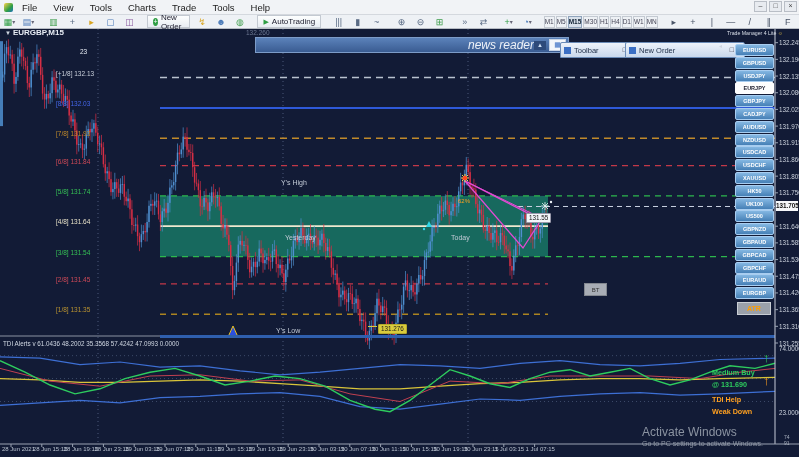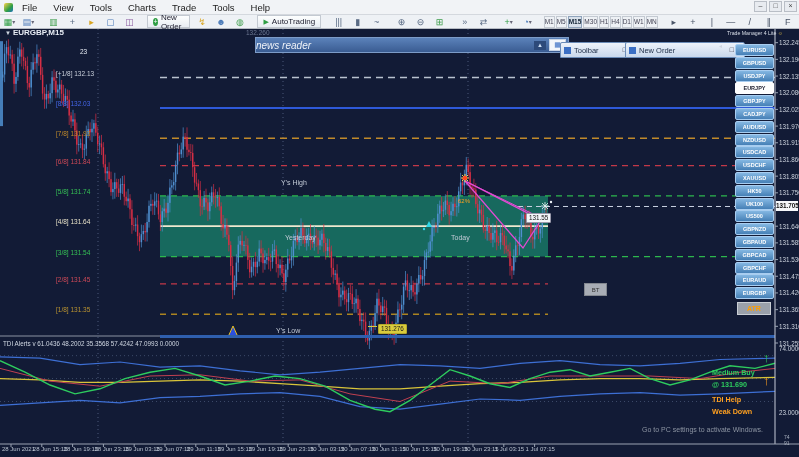--- a/index.html
+++ b/index.html
@@ -23,21 +23,21 @@
       display:flex;align-items:center;justify-content:center;margin:0 0.5px;}
   .tf.active{background:#d8e0ea;border-color:#8fa3bb;font-weight:bold;color:#123;}
   .reddot{width:9px;height:9px;border-radius:50%;background:radial-gradient(circle at 35% 35%,#ff8a50,#e03c10);margin:0 3px;}
   #svgwrap{position:absolute;left:0;top:0;z-index:5;}
   .annot{position:absolute;font-size:7px;color:#c2cad6;z-index:8;white-space:nowrap;}
   .mlabel{position:absolute;font-size:6.5px;z-index:8;white-space:nowrap;letter-spacing:0;}
   .ptick{position:absolute;left:779px;font-size:6.3px;color:#ccd3de;z-index:8;white-space:nowrap;}
   .ttick{position:absolute;font-size:6px;color:#b8c1ce;z-index:8;white-space:nowrap;top:446px;}
   #newsbar{position:absolute;left:255px;top:37px;width:312px;height:14px;z-index:15;
            background:linear-gradient(#5b82ba,#3a5c92);border:1px solid #7d9cc8;display:flex;align-items:center;}
-  #newsbar .txt{flex:1;text-align:left;font-style:italic;font-size:10px;color:#eef2f8;}
+  #newsbar .txt{flex:1;text-align:right;font-style:italic;font-size:12px;color:#eef2f8;}
   #newsbar .upbx{width:12px;height:9px;background:#2d4a7a;color:#cfe0f5;font-size:6px;line-height:9px;text-align:center;margin-right:3px;}
   #newsbar .icbx{width:15px;height:10px;background:#f4f7fb;border:1px solid #c8d4e6;color:#3b6fc4;font-size:7px;
                  line-height:9px;text-align:center;margin-right:2px;}
   #charttitle{position:absolute;left:5px;top:28px;z-index:15;font-size:8px;font-weight:bold;color:#e8edf5;}
   #charttitle .tri{font-size:6px;color:#cfd6e0;margin-right:2px;}
   .fwin{position:absolute;height:14px;z-index:30;background:linear-gradient(#eef3fa,#c9d8ec);
         border:1px solid #6b8cb8;border-radius:2px 2px 0 0;display:flex;align-items:center;padding:0 3px;gap:3px;}
   .fwin .sq{width:7px;height:7px;background:#3b6fc4;}
   .fwin .ttl{flex:1;font-size:7.5px;color:#1a2a44;}
   .fwin .wbtn{font-size:7px;color:#334;line-height:8px;}
@@ -928,20 +928,21 @@
   <div class="siggreen" style="margin-top:3px;">@ 131.690</div>
   <div class="sigorange" style="margin-top:6px;">TDI Help</div>
   <div class="sigorange" style="margin-top:3px;">Weak Down</div>
 </div>
 <div class="bigarrow" style="left:763px;top:350px;color:#2ecc5e;">↑</div>
 <div class="bigarrow" style="left:763px;top:373px;color:#ffa020;">↑</div>
 <div class="ptick" style="top:345px;">74.0000</div>
 <div class="ptick" style="top:409px;">23.0000</div>
 
 <div id="activate">
+  <div class="l1">Activate Windows</div>
   <div class="l2">Go to PC settings to activate Windows.</div>
 </div>
 
 <div class="mlabel" style="position: absolute; left: 56px; top: 69.5694px; color: rgb(200, 207, 218);">[+1/8] 132.13</div>
 <div class="mlabel" style="position: absolute; left: 56px; top: 99.9043px; color: rgb(68, 102, 232);">[8/8] 132.03</div>
 <div class="mlabel" style="position: absolute; left: 56px; top: 130.239px; color: rgb(192, 138, 42);">[7/8] 131.93</div>
 <div class="mlabel" style="position: absolute; left: 56px; top: 157.541px; color: rgb(208, 74, 88);">[6/8] 131.84</div>
 <div class="mlabel" style="position: absolute; left: 56px; top: 187.876px; color: rgb(53, 192, 85);">[5/8] 131.74</div>
 <div class="mlabel" style="position: absolute; left: 56px; top: 218.211px; color: rgb(232, 226, 200);">[4/8] 131.64</div>
 <div class="mlabel" style="position: absolute; left: 56px; top: 248.545px; color: rgb(53, 192, 85);">[3/8] 131.54</div>

